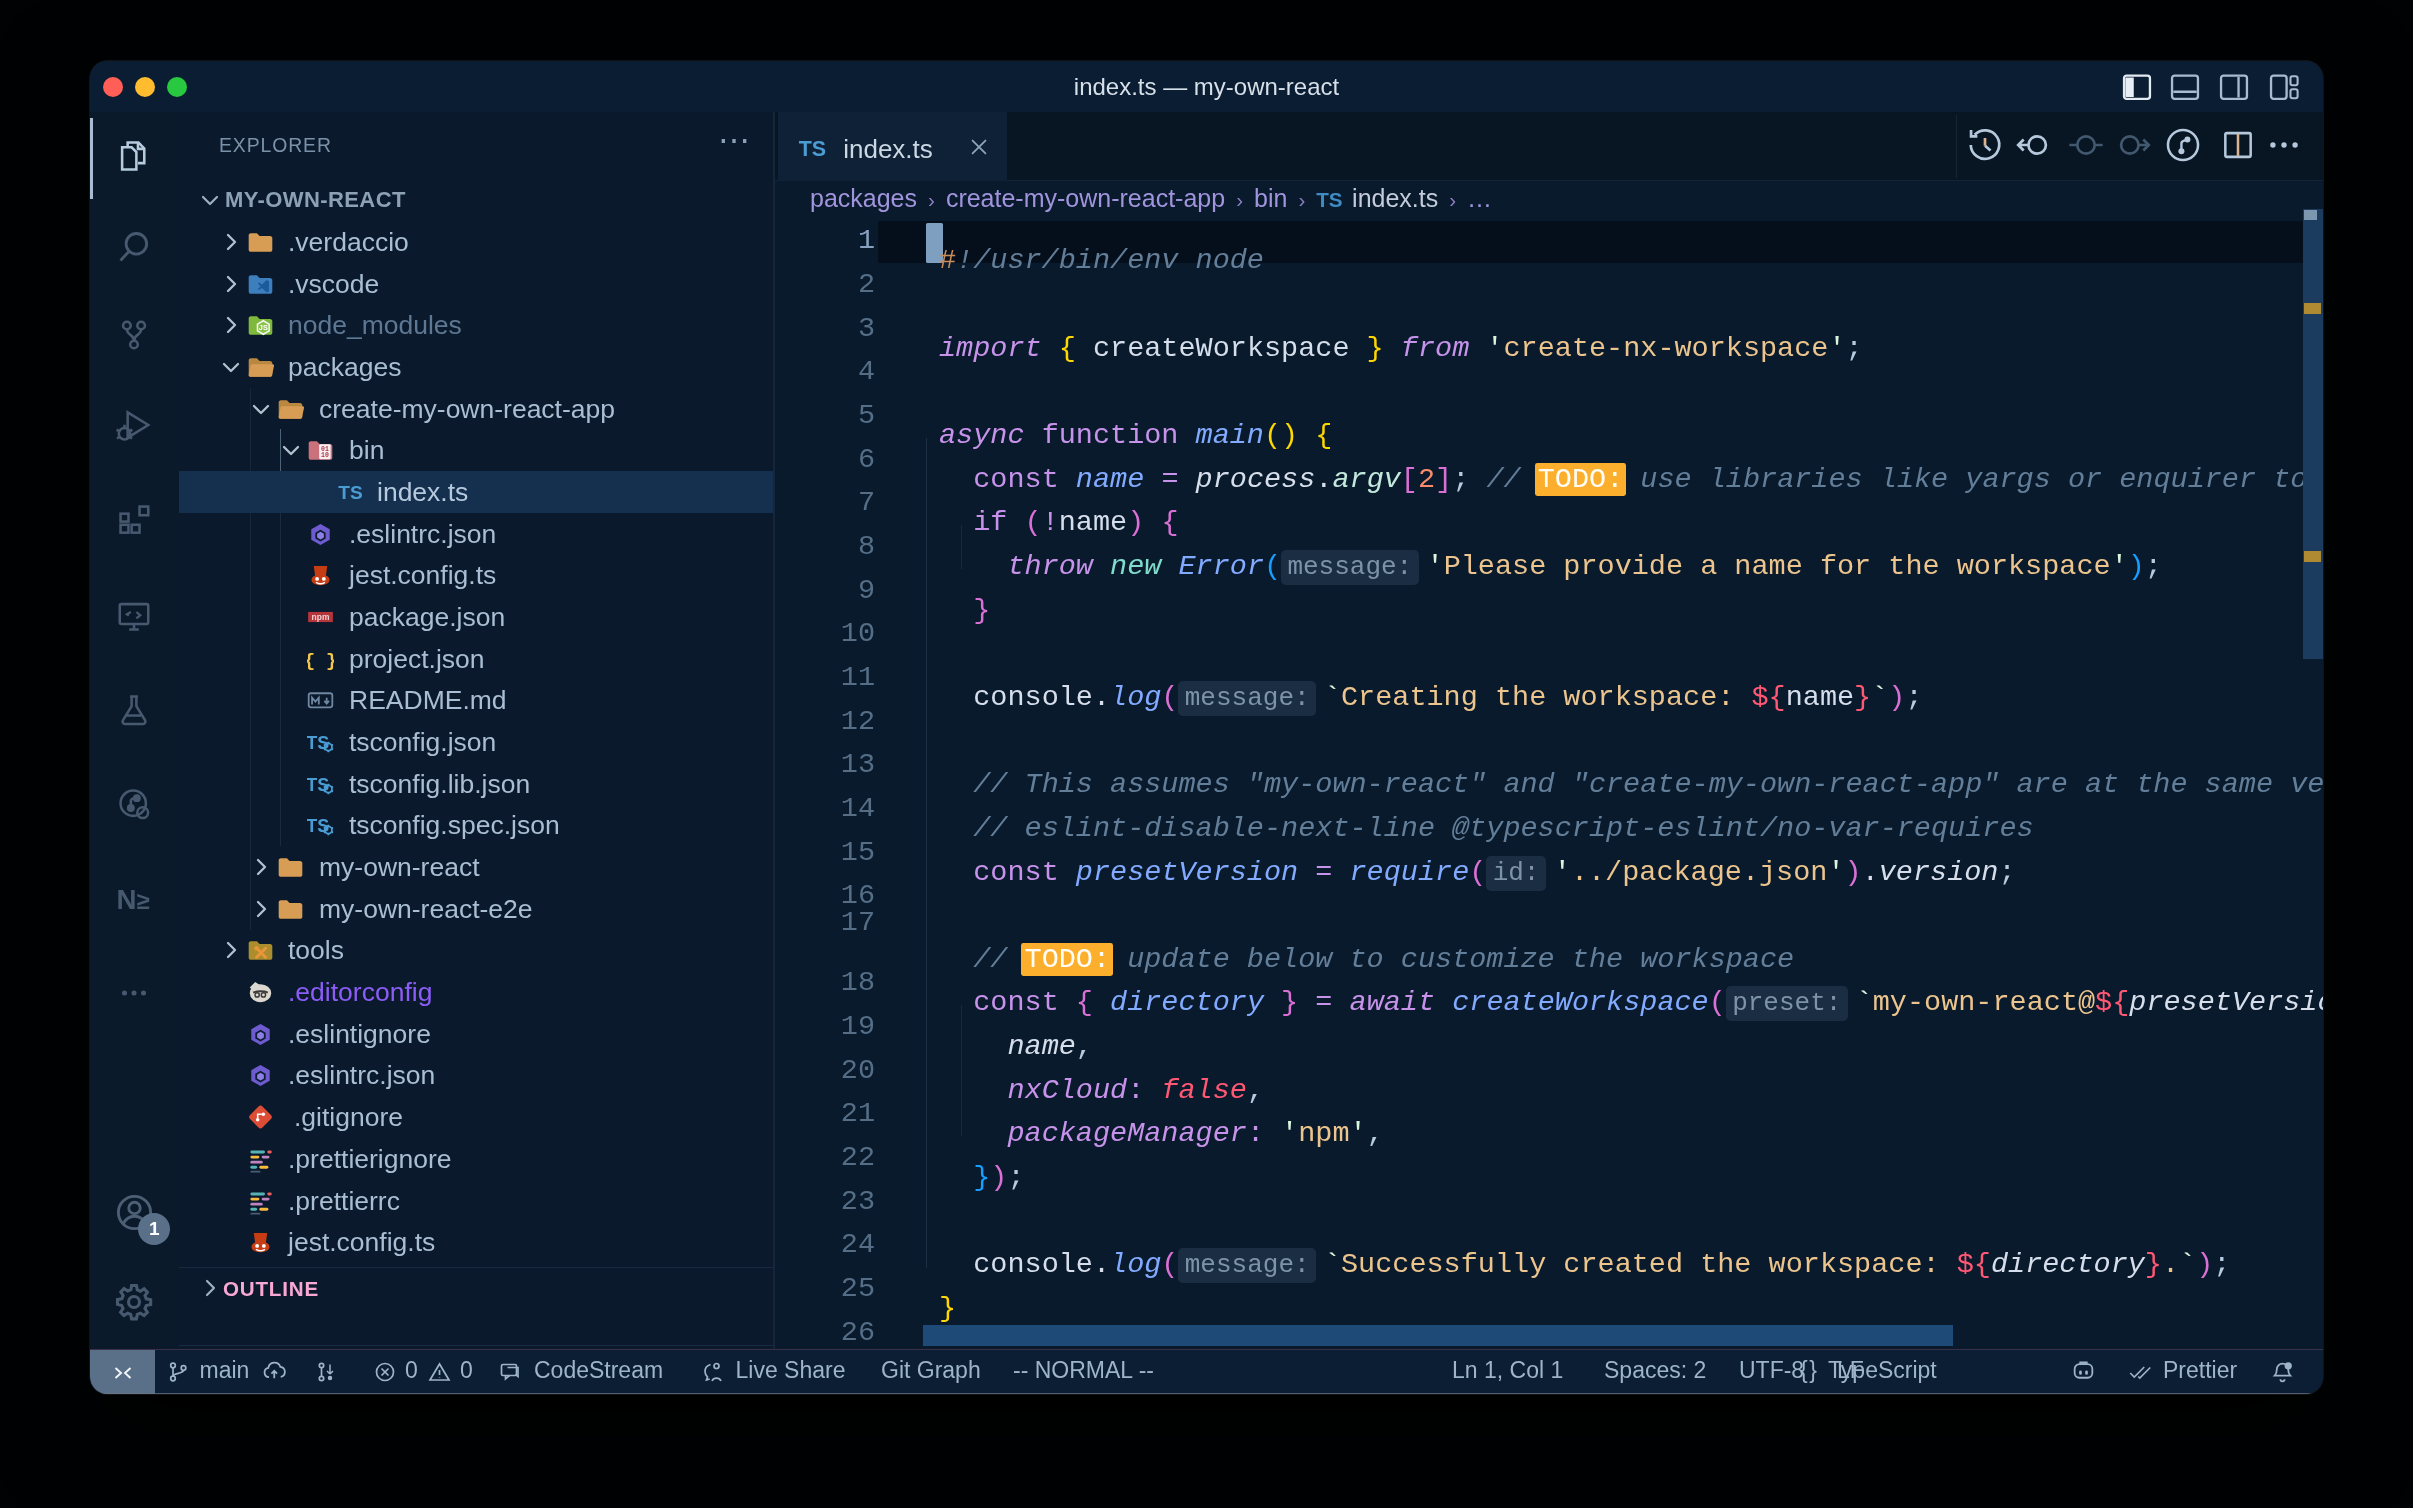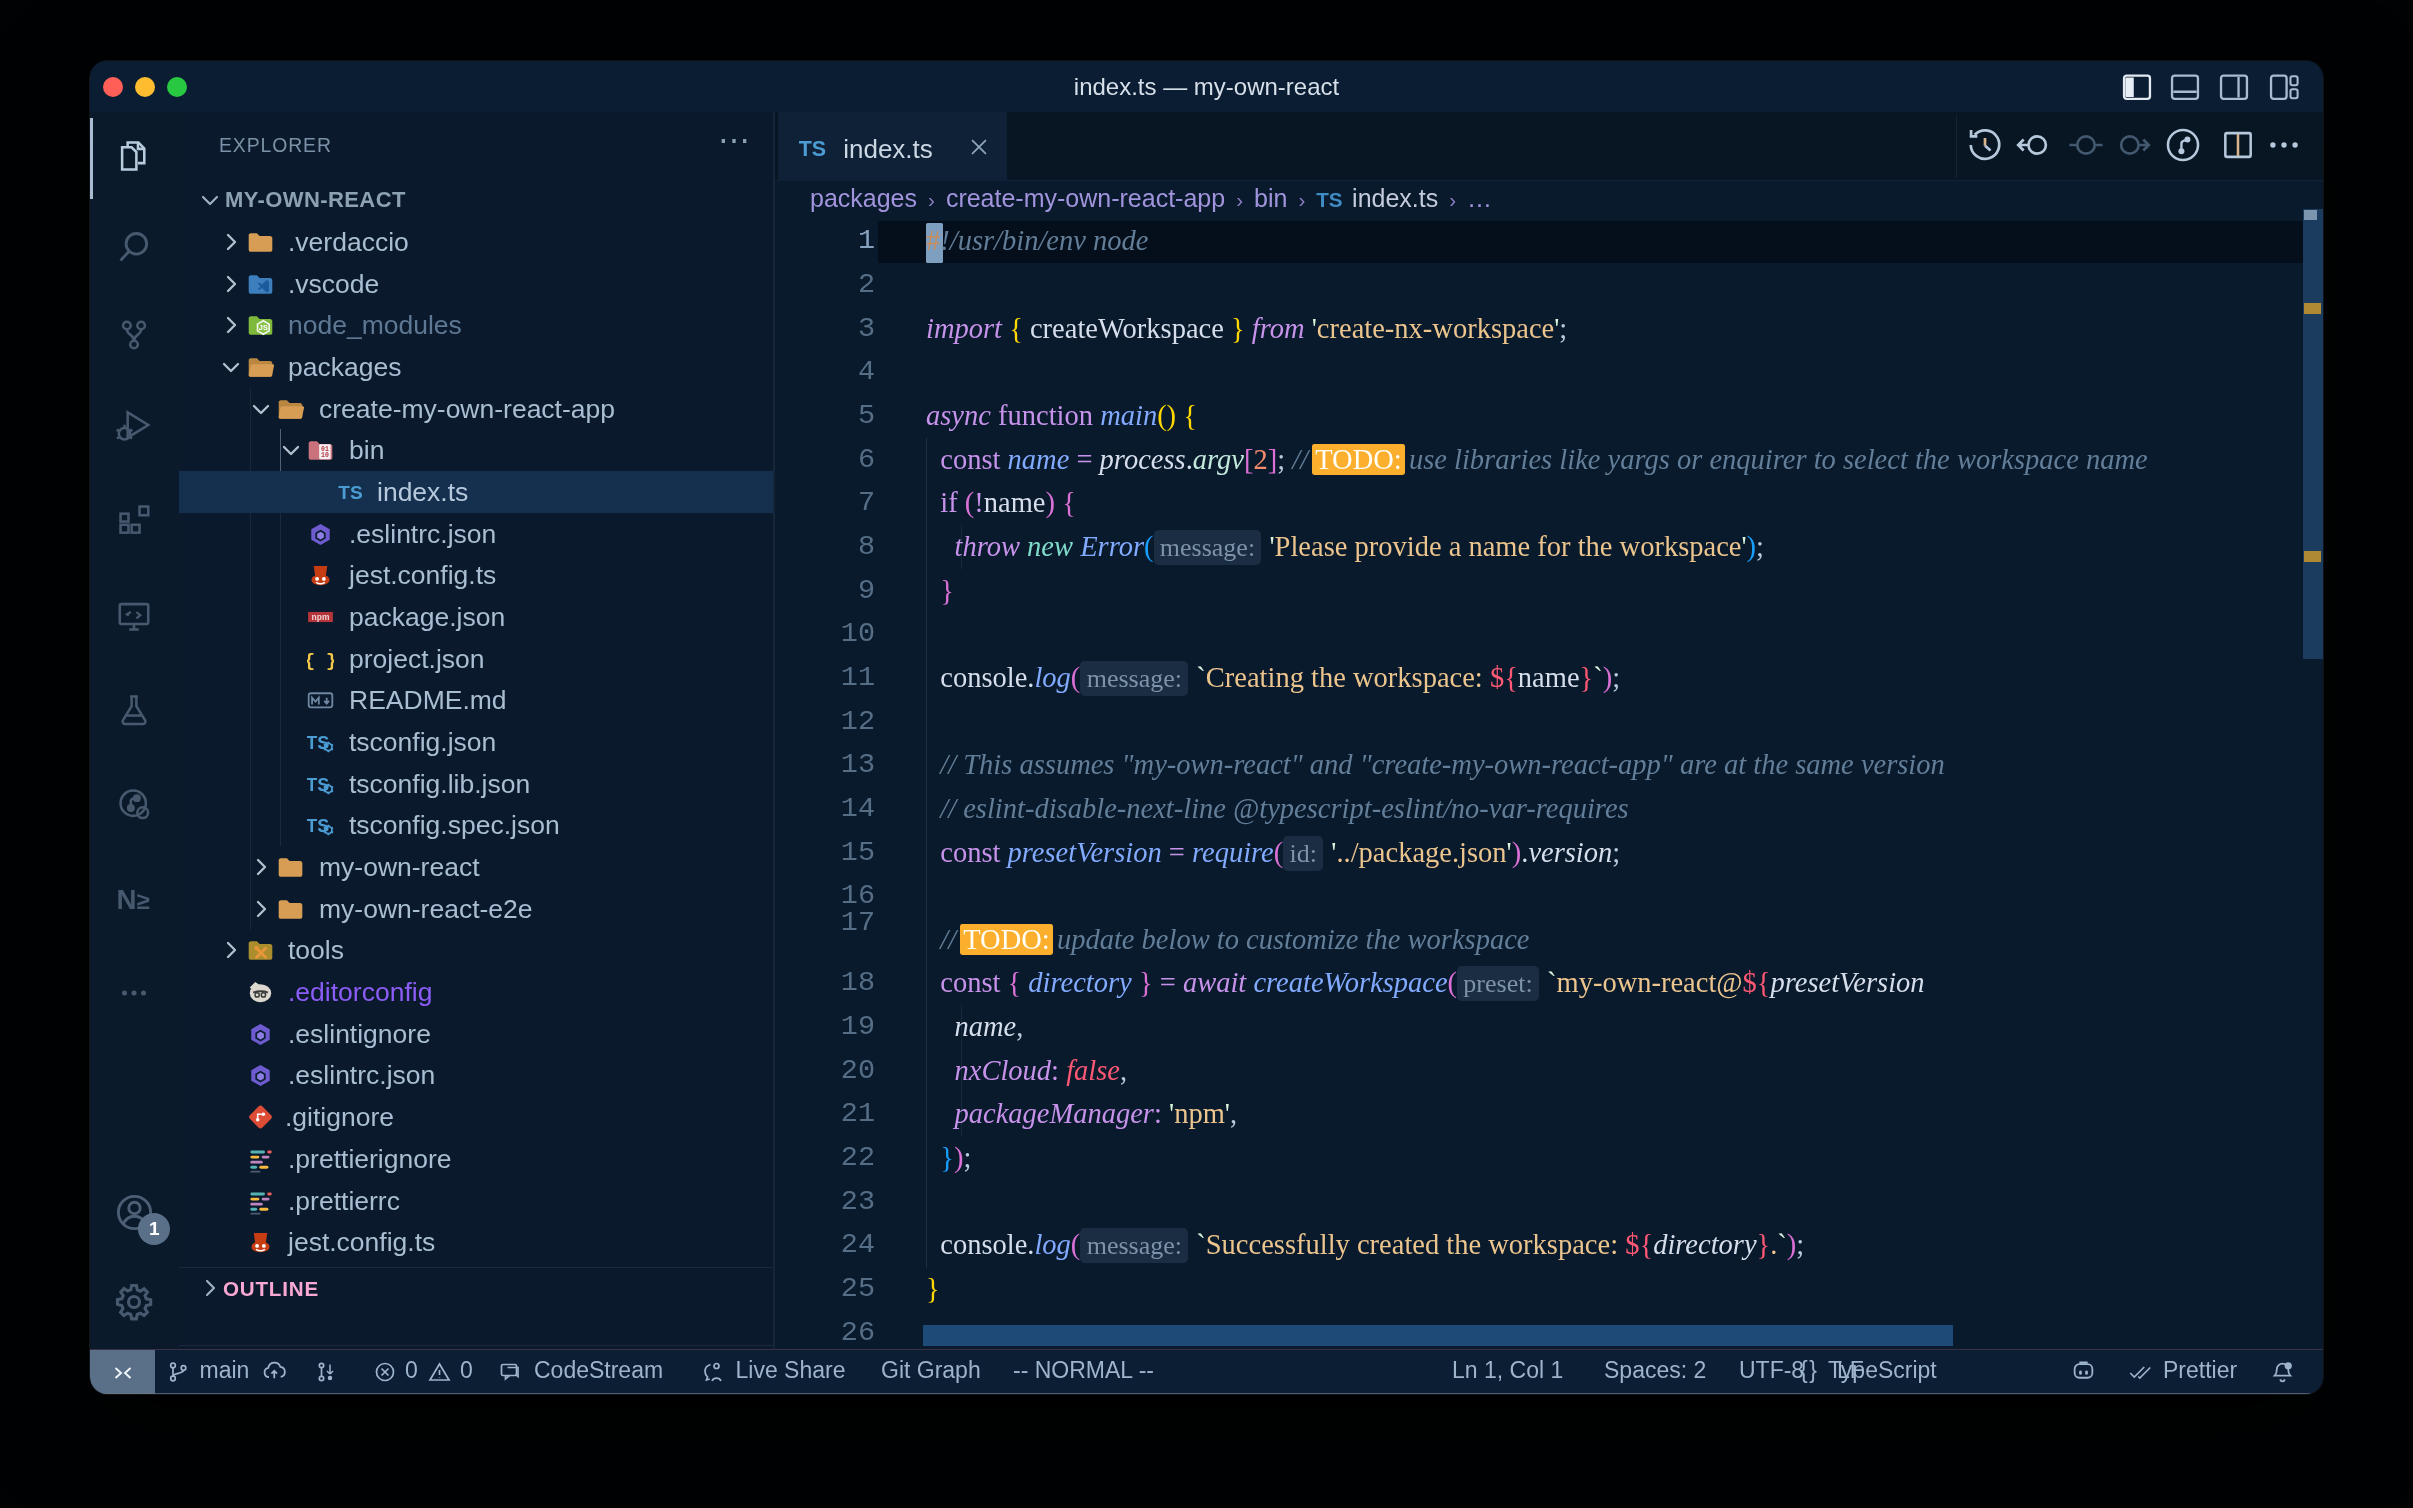--- a/index.html
+++ b/index.html
@@ -26,22 +26,22 @@
   .chev { position:absolute; top:50%; transform:translateY(-50%); width:24px; height:24px; }
   .sech { position:absolute; left:0; width:100%; font-size:20.6px; font-weight:bold; letter-spacing:0.8px;
     color:#f9a8d4; border-top:1.6px solid #1a2940; }
   
   #editor { position:absolute; left:685px; top:51px; width:1548px; height:1237px; background:#091a2c; }
   #tabstrip { position:absolute; left:0; top:0; width:100%; height:69px; background:#081523; border-bottom:1.6px solid #15233a;}
   #tab { position:absolute; left:3.2px; top:0; width:229px; height:69px; background:#0e2136; }
   #breadcrumb { position:absolute; left:0; top:70px; width:100%; height:39px; background:#091a2c;
      font-size:25px; color:#a194dd; white-space:nowrap; line-height:32px; }
   #codearea { position:absolute; left:0; top:109px; width:100%; height:1128px; overflow:hidden; background:#091a2c; }
-  .cl { position:absolute; left:151px; height:44px; line-height:44px; white-space:pre;
-        font-family:Liberation Serif, serif; font-size:28.5px; color:#d6deeb; }
+  .cl { position:absolute; left:164px; height:44px; line-height:44px; white-space:pre;
+        font-family:Liberation Mono, monospace; font-size:28.5px; color:#d6deeb;margin-top:20px; }
   .ln { position:absolute; left:0; width:100px; height:44px; line-height:44px; text-align:right;
         font-family:"Liberation Mono", monospace; font-size:28.5px; color:#556e86; }
   .it { font-style:italic; }
   .kw { color:#c792ea; }
   .fn { color:#82aaff; }
   .st { color:#ecc48d; }
   .sp { color:#d9f5dd; }
   .nu { color:#f78c6c; }
   .rd { color:#ff5874; }
   .tl2 { color:#7fdbca; }
@@ -360,21 +360,21 @@
           </svg>
           <span class="lbl" style="left:109px; color:#a9bed3;">.eslintrc.json</span>
         </div>
         <div class="row" style="top:875px; height:42px;">
           <svg class="icon" style="left:68px" viewBox="0 0 24 24">
             <rect x="4.2" y="4.2" width="15.6" height="15.6" rx="2.5" fill="#dd4c35" transform="rotate(45 12 12)"></rect>
             <circle cx="9.5" cy="14.5" r="1.6" fill="#fff"></circle>
             <circle cx="14.5" cy="9.5" r="1.6" fill="#fff"></circle>
             <path d="M9.5 13v-3.5h3.5" stroke="#fff" stroke-width="1.4" fill="none"></path>
           </svg>
-          <span class="lbl" style="left:106px; color:#a9bed3;">.gitignore</span>
+          <span class="lbl" style="left:115px; color:#a9bed3;">.gitignore</span>
         </div>
         <div class="row" style="top:917px; height:42px;">
           <svg class="icon" style="left:68px" viewBox="0 0 24 24">
             <rect x="3" y="4.5" width="13" height="2.6" rx="1.3" fill="#56b3b4"></rect>
             <rect x="18" y="4.5" width="4" height="2.6" rx="1.3" fill="#ea5e5e"></rect>
             <rect x="3" y="9" width="8" height="2.6" rx="1.3" fill="#f7ba3e"></rect>
             <rect x="13" y="9" width="7" height="2.6" rx="1.3" fill="#bf85bf"></rect>
             <rect x="3" y="13.5" width="11" height="2.6" rx="1.3" fill="#bf85bf"></rect>
             <rect x="3" y="18" width="6" height="2.6" rx="1.3" fill="#56b3b4"></rect>
             <rect x="11" y="18" width="8" height="2.6" rx="1.3" fill="#f7ba3e"></rect>

